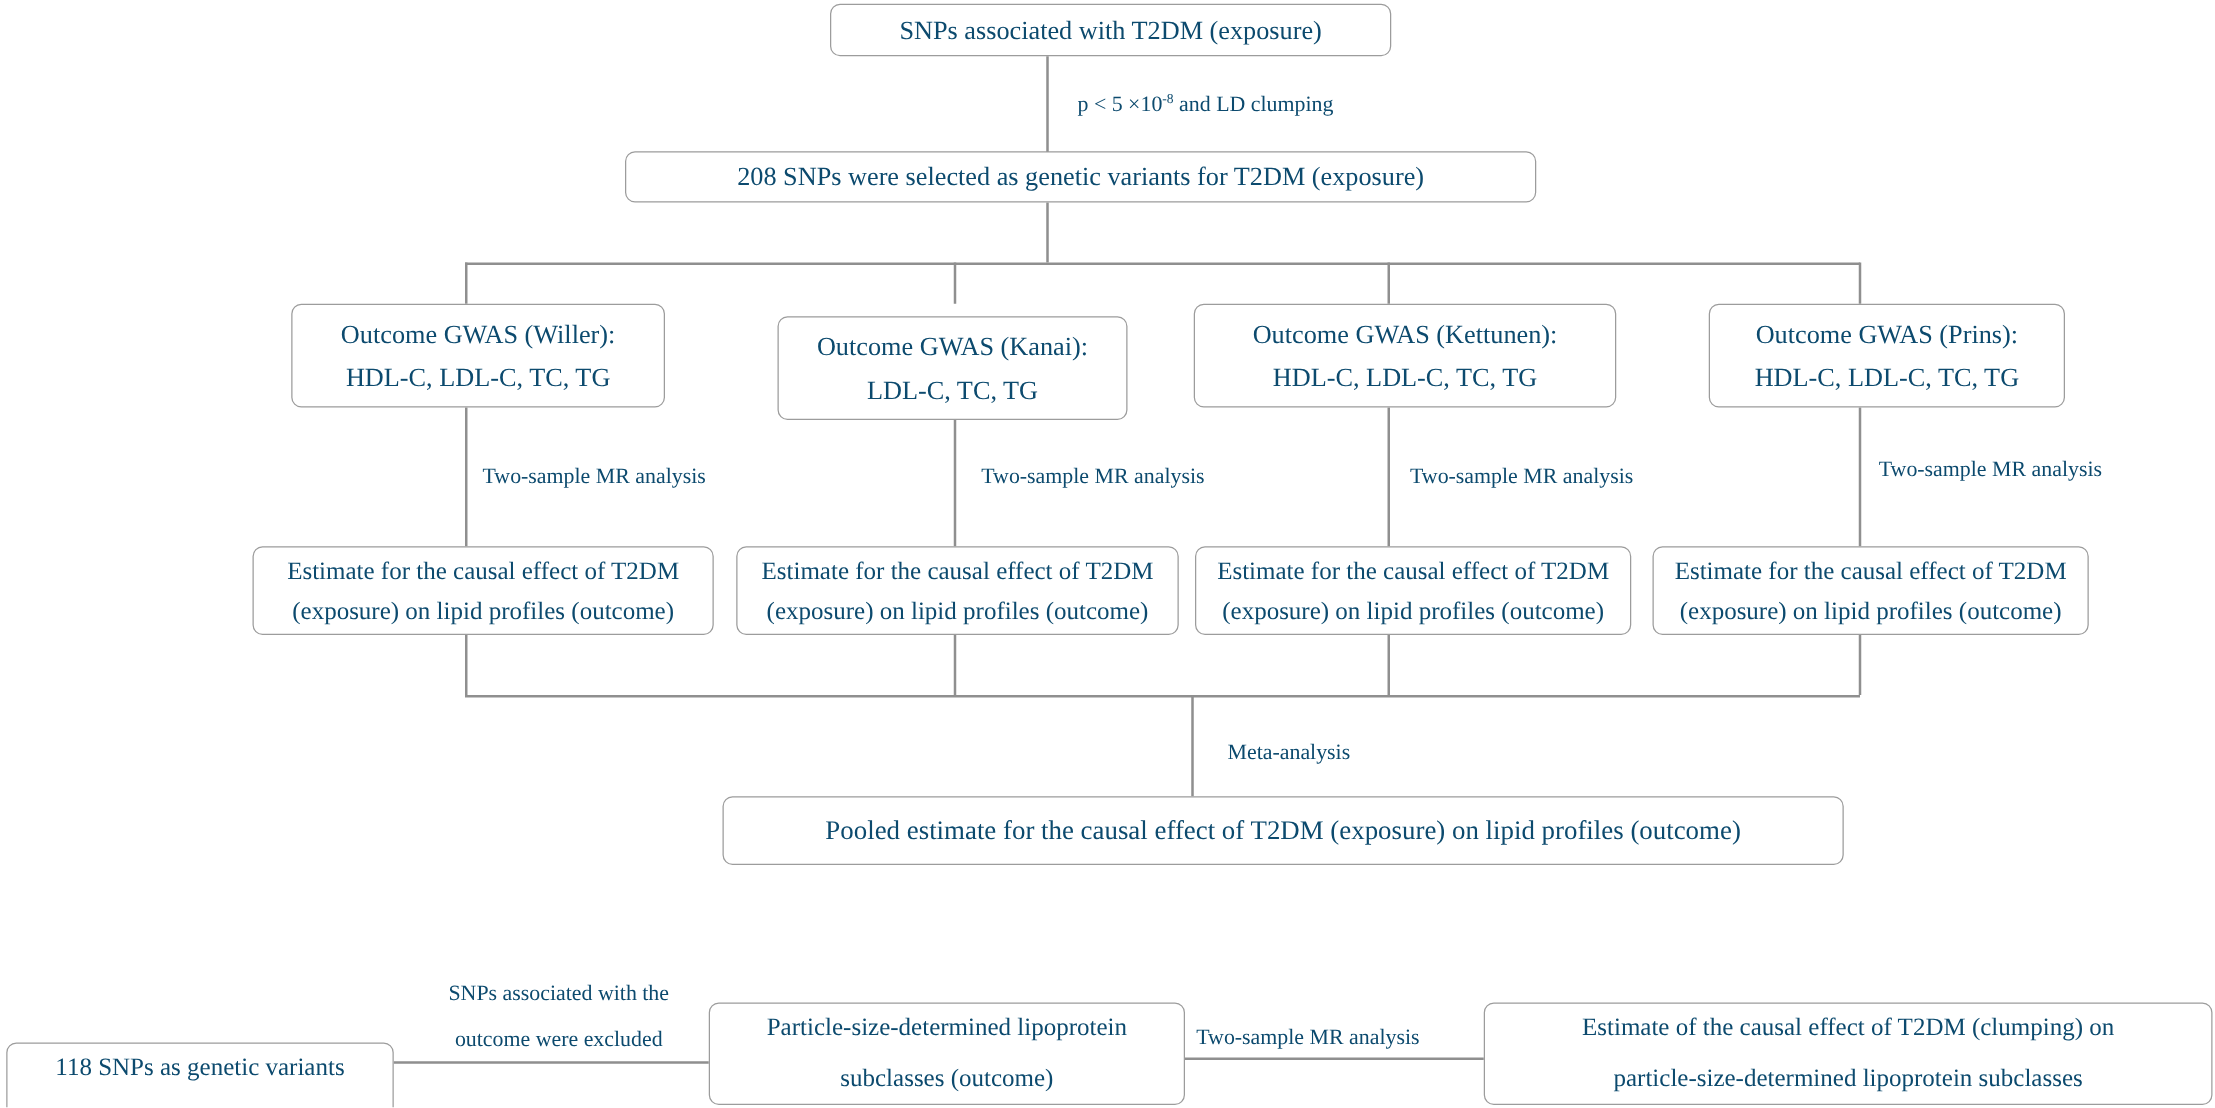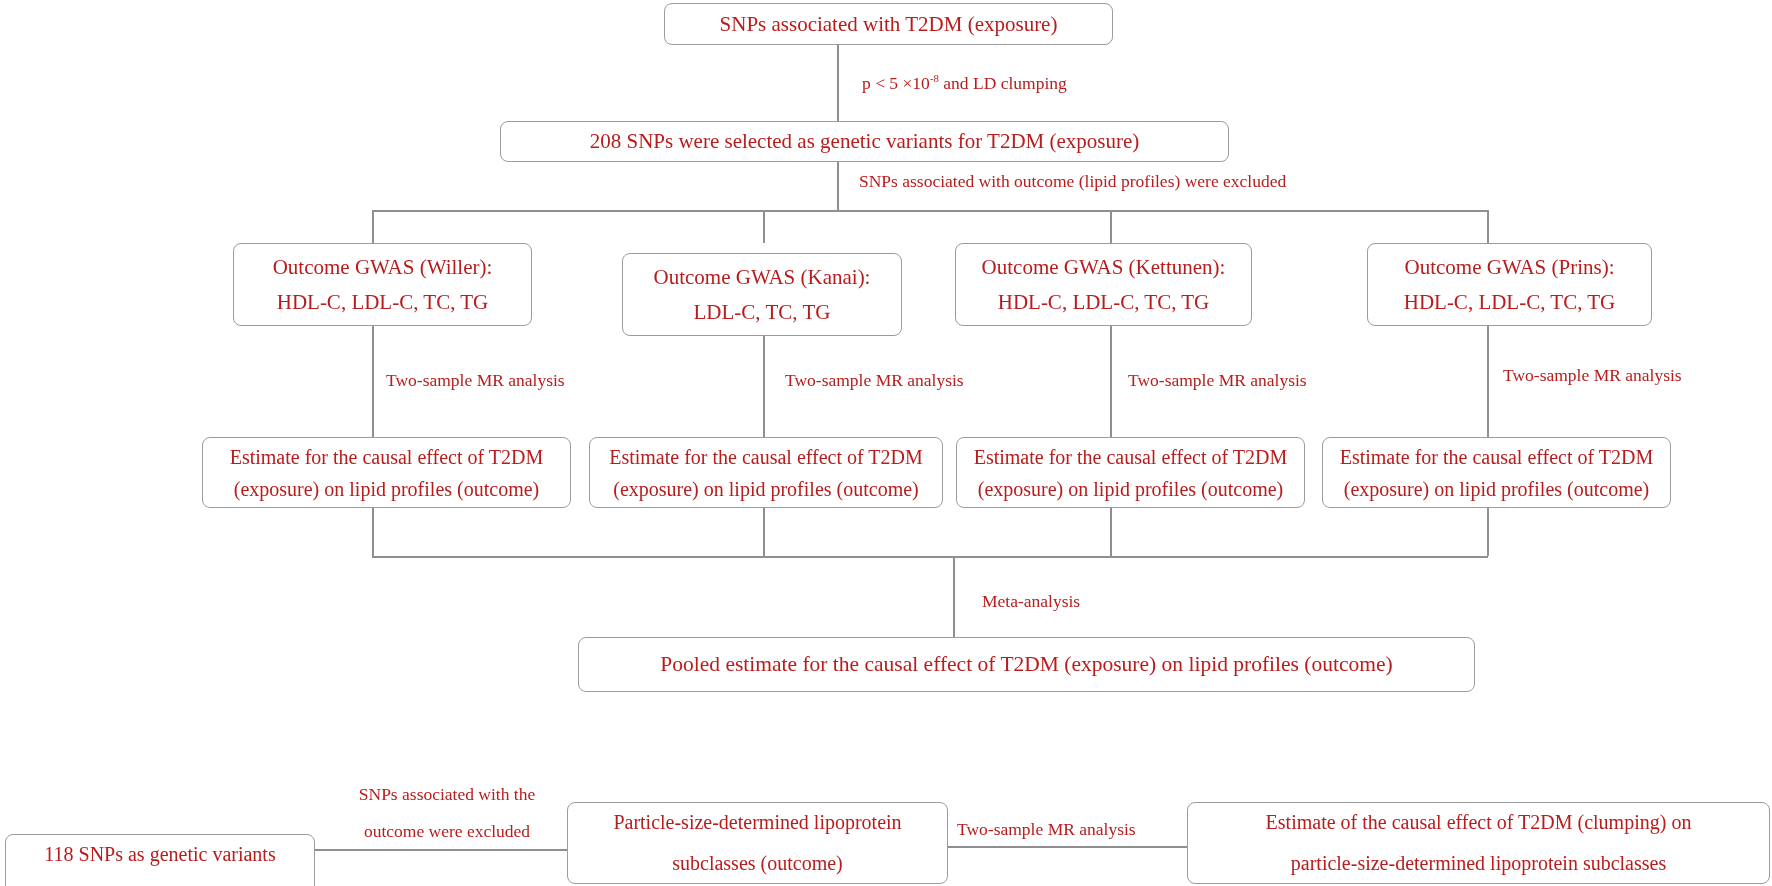--- a/index.html
+++ b/index.html
@@ -1,21 +1,21 @@
 <!DOCTYPE html>
 <html><head>
 <meta charset="utf-8">
 <style>
   html,body{margin:0;padding:0;background:#ffffff;}
   #stage{
     position:relative;
     width:1772px;height:886px;
     background:#ffffff;
     font-family:"Liberation Serif","DejaVu Serif",serif;
-    color:#b91c1c;
+    color:#0c4a6e;
     overflow:hidden;
   }
   .box{
     position:absolute;
     box-sizing:border-box;
     border:1.5px solid #9c9c9c;
     border-radius:8px;
     background:#ffffff;
     display:flex;
     flex-direction:column;
@@ -51,31 +51,30 @@
   <div class="box single" style="left:664px;top:3px;width:449px;height:42px;">
     <span>SNPs associated with T2DM (exposure)</span>
   </div>
 
   <div class="lbl" style="left:862px;top:74px;text-align:center;"><span>p &lt; 5 ×10</span><sup>-8</sup><span> and LD clumping</span></div>
 
   <div class="box single" style="left:500px;top:121px;width:729px;height:41px;">
     <span>208 SNPs were selected as genetic variants for T2DM (exposure)</span>
   </div>
 
-  <div class="lbl" style="left:859px;top:172px;">SNPs associated with outcome (lipid profiles) were excluded</div>
 
   <div class="box" style="left:233px;top:243px;width:299px;height:83px;">
     <div>Outcome GWAS (Willer):</div>
     <div>HDL-C, LDL-C, TC, TG</div>
   </div>
   <div class="box" style="left:622px;top:253px;width:280px;height:83px;">
     <div>Outcome GWAS (Kanai):</div>
     <div>LDL-C, TC, TG</div>
   </div>
-  <div class="box" style="left:955px;top:243px;width:297px;height:83px;">
+  <div class="box" style="left:955px;top:243px;width:338px;height:83px;">
     <div>Outcome GWAS (Kettunen):</div>
     <div>HDL-C, LDL-C, TC, TG</div>
   </div>
   <div class="box" style="left:1367px;top:243px;width:285px;height:83px;">
     <div>Outcome GWAS (Prins):</div>
     <div>HDL-C, LDL-C, TC, TG</div>
   </div>
 
   <div class="lbl" style="left:386px;top:371px;">Two-sample MR analysis</div>
   <div class="lbl" style="left:785px;top:371px;">Two-sample MR analysis</div>

